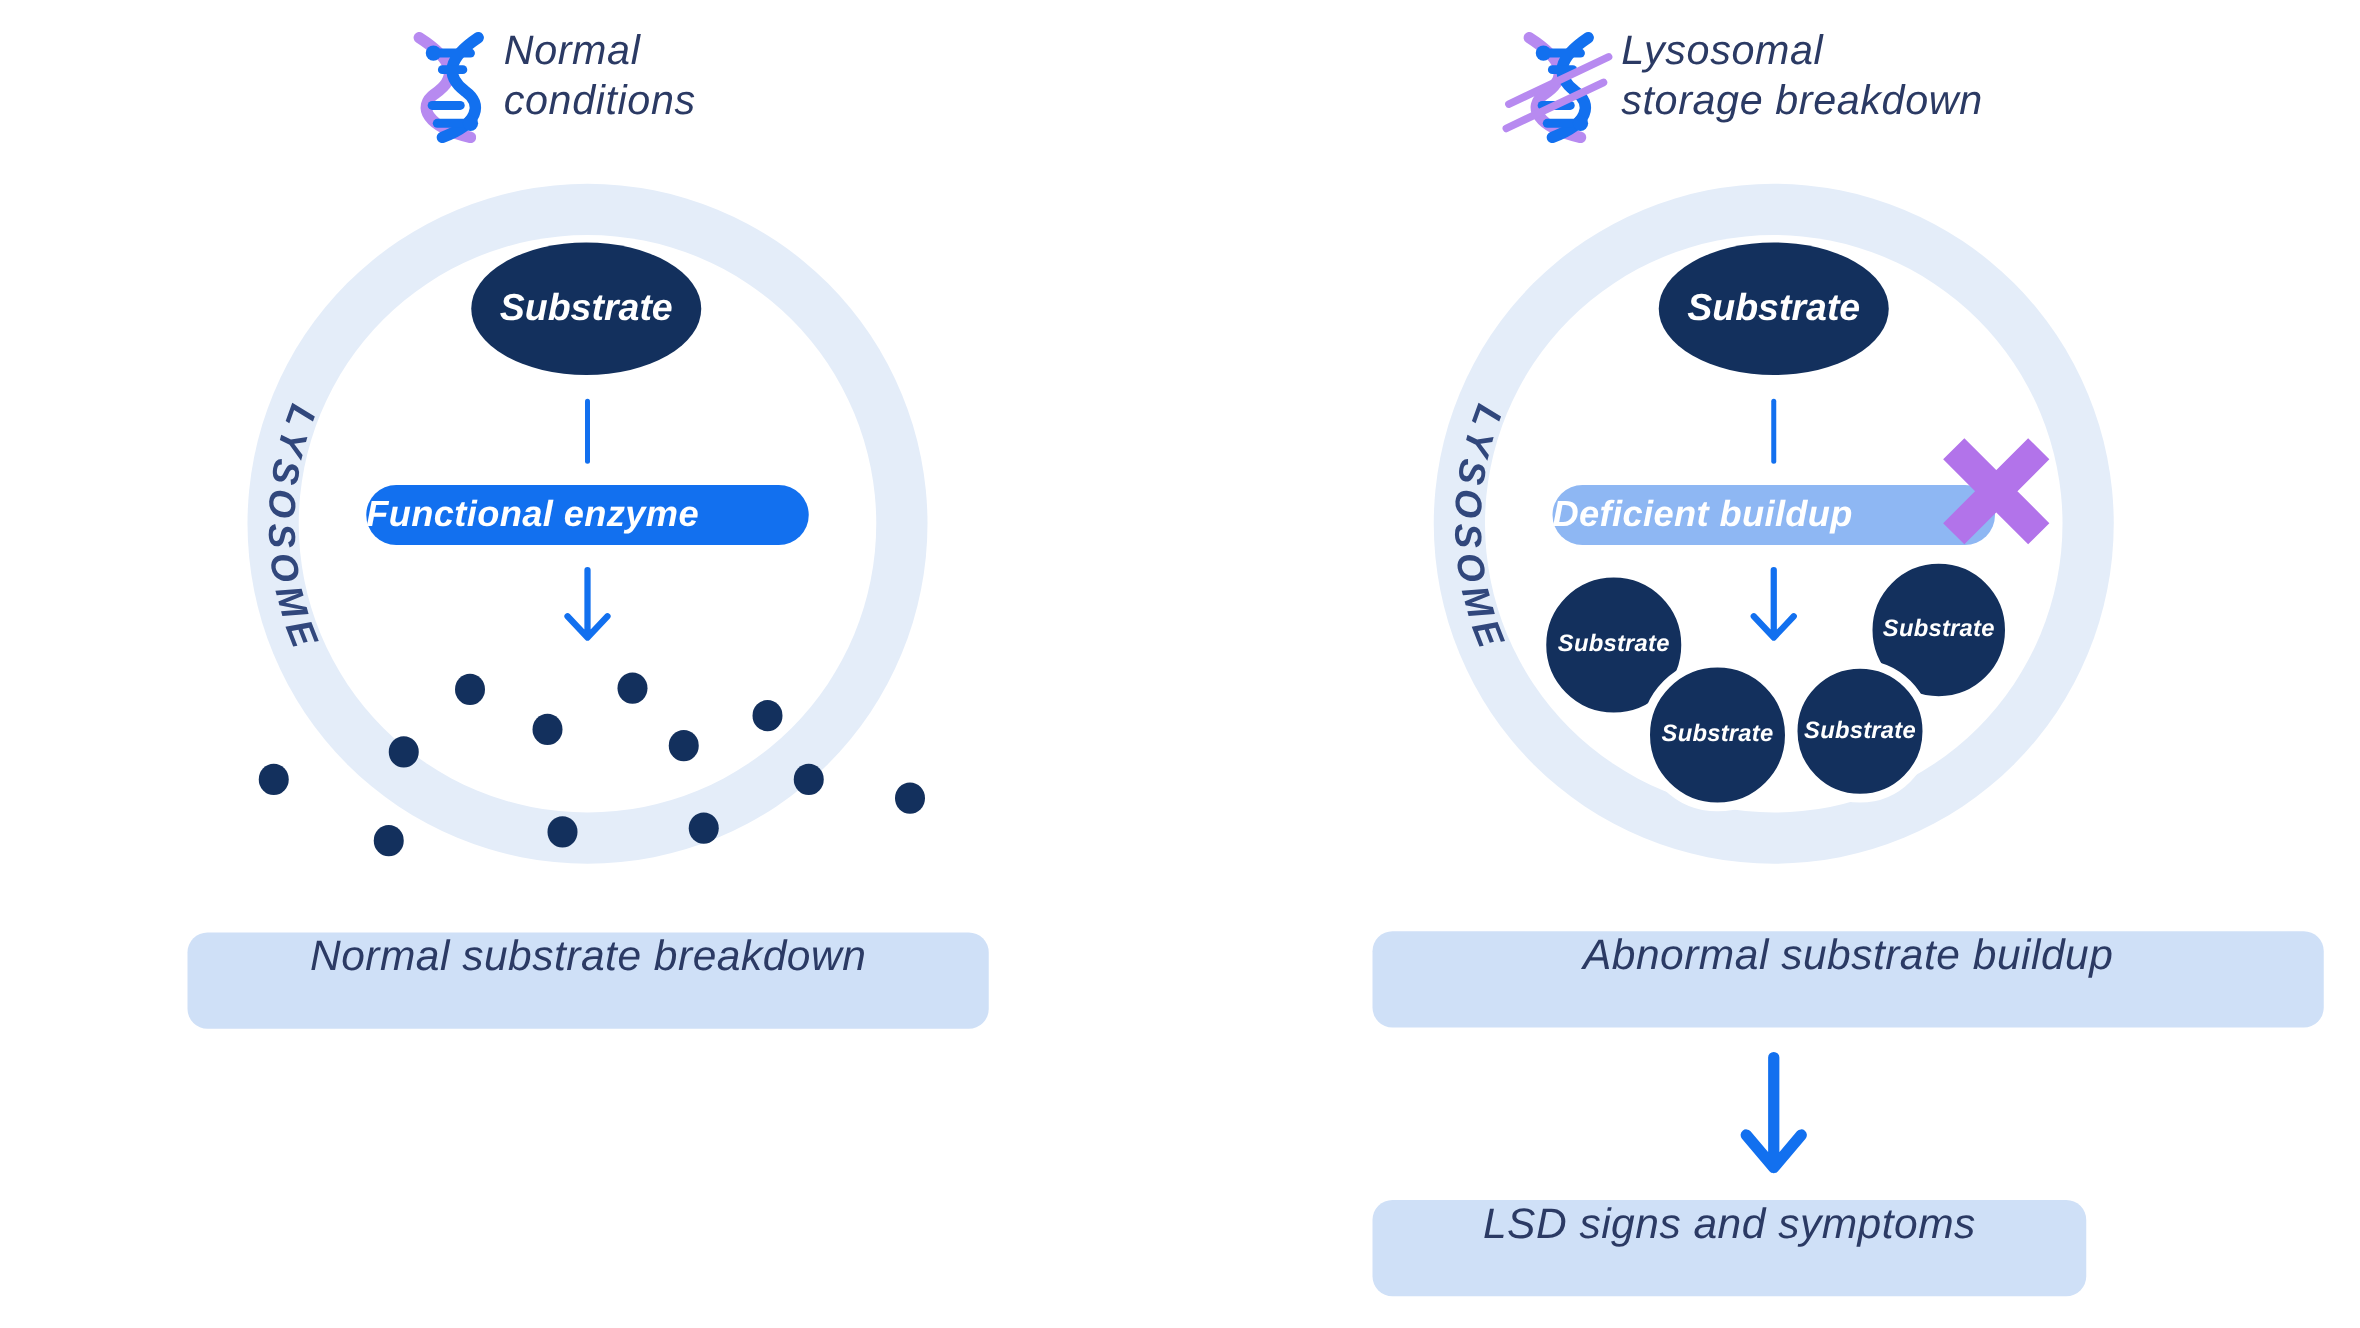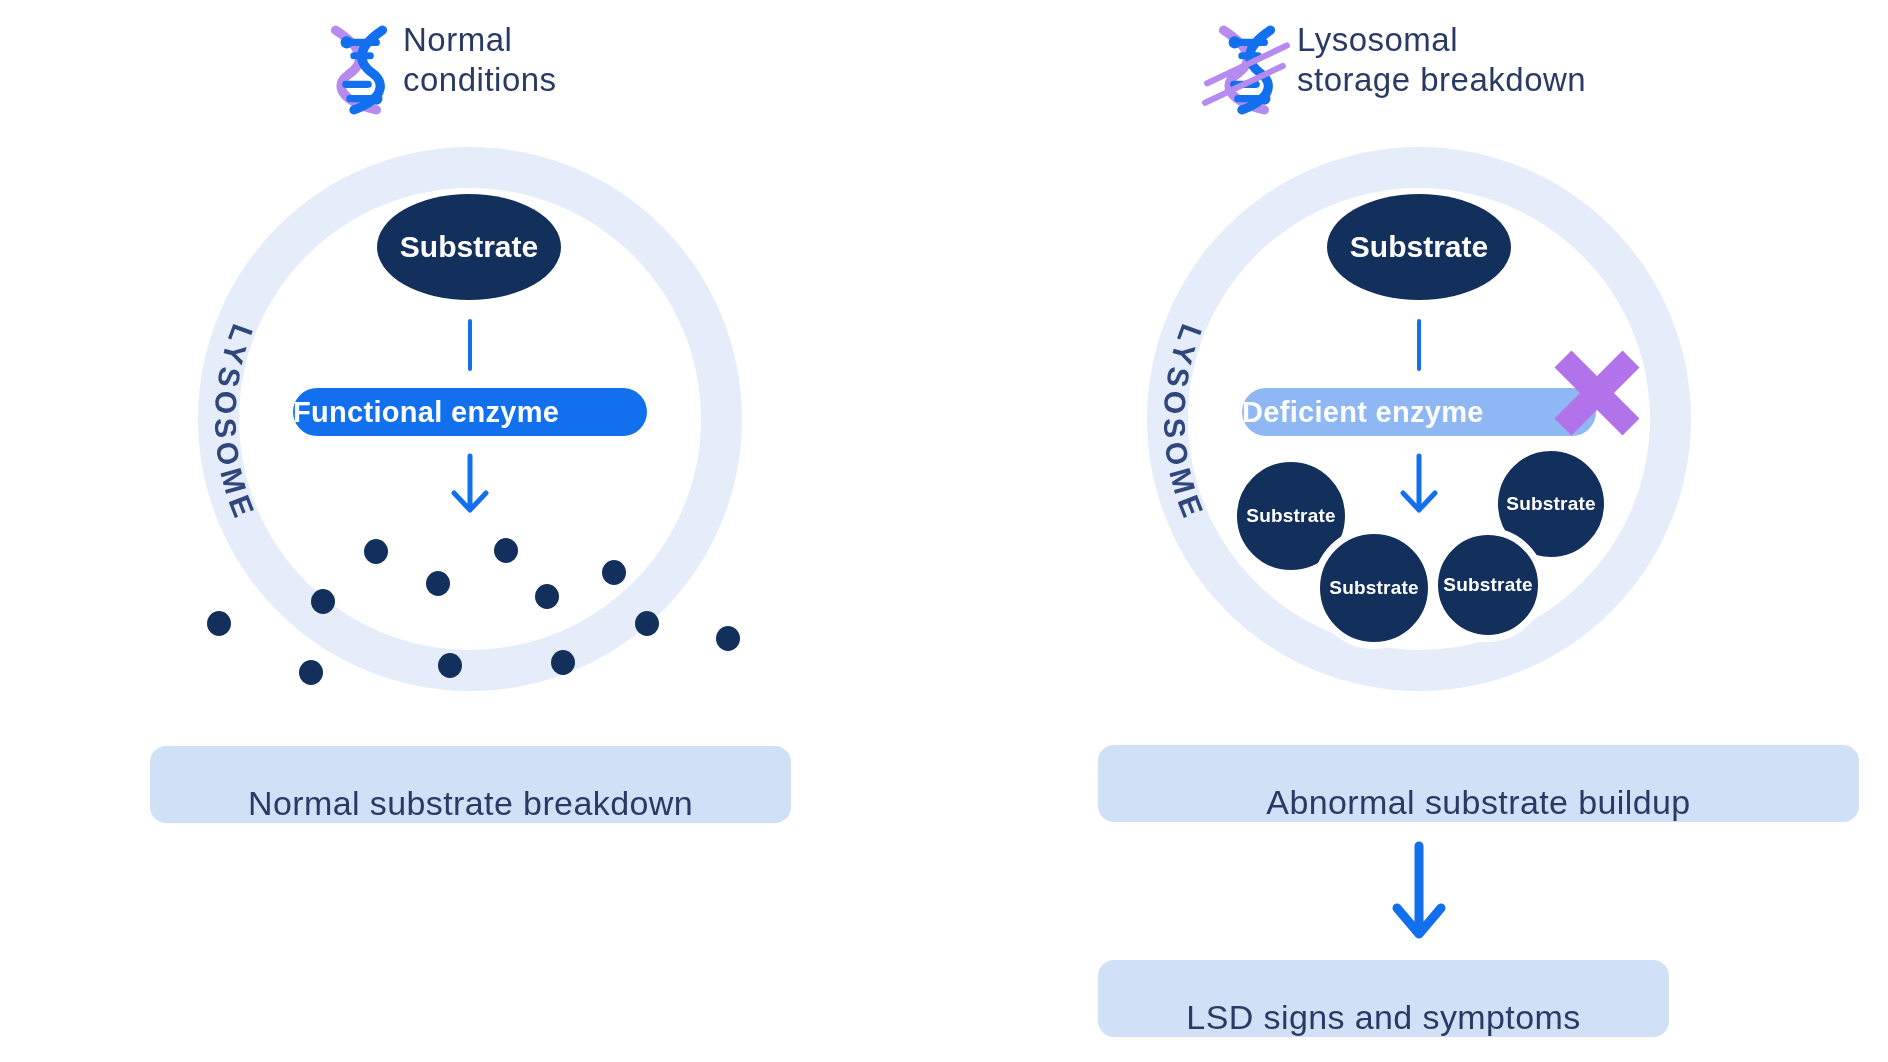--- a/index.html
+++ b/index.html
@@ -11,20 +11,21 @@
     --ring:#e4edf9;
     --label-box:#cfe0f7;
     --purple:#b273ea;
     --dna-purple:#b78af0;
   }
   *{margin:0;padding:0;box-sizing:border-box;}
   html,body{background:#fff;}
   #canvas{
     position:relative;width:1888px;height:1062px;background:#fff;overflow:hidden;
     font-family:"Liberation Sans",sans-serif;
+    font-style:italic;
   }
   .hdr-icon{position:absolute;top:22px;overflow:visible;}
   .hdr-text{
     position:absolute;top:20px;font-size:33px;line-height:40px;
     color:var(--heading-text);letter-spacing:.5px;
   }
   .ring{
     position:absolute;width:544px;height:544px;border-radius:50%;
     background:var(--ring);top:147px;
   }
@@ -61,21 +62,21 @@
   .buildup-circle{
     position:absolute;border-radius:50%;background:var(--navy);
     border:7px solid #fff;display:flex;align-items:center;justify-content:center;
     z-index:1;
   }
   .buildup-circle span{
     color:#fff;font-weight:bold;font-size:19px;letter-spacing:.2px;
   }
   .result-box{
     position:absolute;height:77px;border-radius:16px;background:var(--label-box);
-    display:flex;align-items:flex-end;justify-content:center;
+    display:flex;align-items:flex-start;justify-content:center;
     color:var(--heading-text);font-size:34px;letter-spacing:.4px;
   }
   .x-mark{position:absolute;overflow:visible;z-index:6;}
 </style>
 </head>
 <body>
 
 <div id="canvas">
 
   <svg class="hdr-icon" style="left:323px" width="72" height="94" viewBox="0 0 70 92">
@@ -156,21 +157,21 @@
     <text class="lyso-text">
       <textPath href="#lysoArcR" startOffset="34">LYSOSOME</textPath>
     </text>
   </svg>
 
   <div class="substrate-ellipse" style="left:1327px">
     <span>Substrate</span>
   </div>
   <div class="connector" style="left:1417px"></div>
   <div class="enzyme-pill deficient" style="left:1242px">
-    <span>Deficient enzyme</span>
+    <span>Deficient buildup</span>
   </div>
   <svg class="x-mark" style="left:1547px;top:343px" width="100" height="100" viewBox="0 0 100 100">
     <path d="M 16,16 L 84,84 M 16,84 L 84,16" stroke="var(--purple)" stroke-width="24" fill="none"></path>
   </svg>
   <svg class="arrow-svg" style="left:1389px;top:452px;z-index:4" width="60" height="64" viewBox="0 0 60 64">
     <path d="M 30,4 L 30,56 M 14,41 L 30,58 M 46,41 L 30,58" fill="none" stroke="var(--blue)" stroke-width="5" stroke-linecap="round" stroke-linejoin="round"></path>
   </svg>
 
   <div id="buildup-layer">
       <div class="buildup-circle" style="left: 1230px; top: 455px; height: 122px; width: 122px; z-index: 1;">

